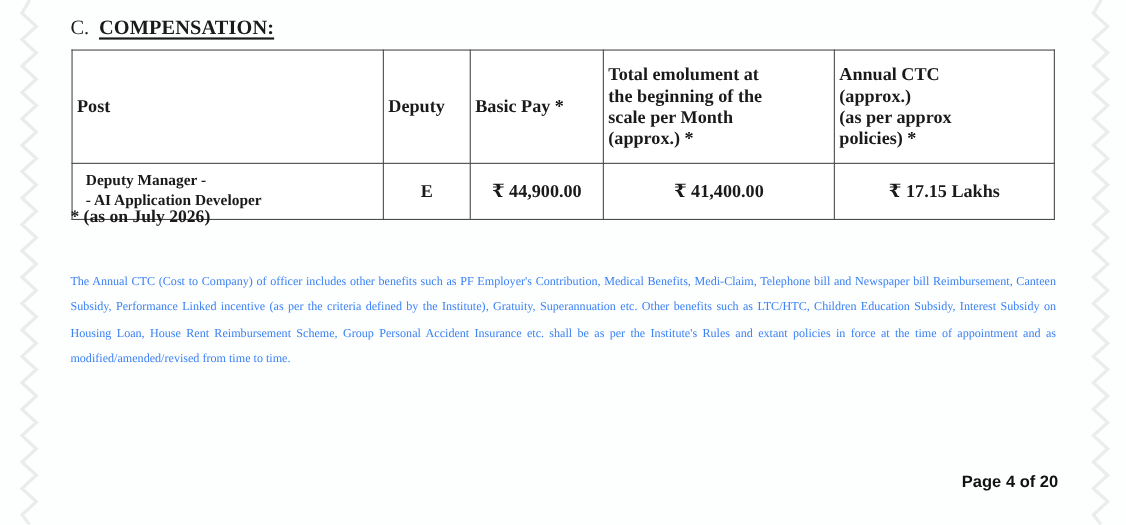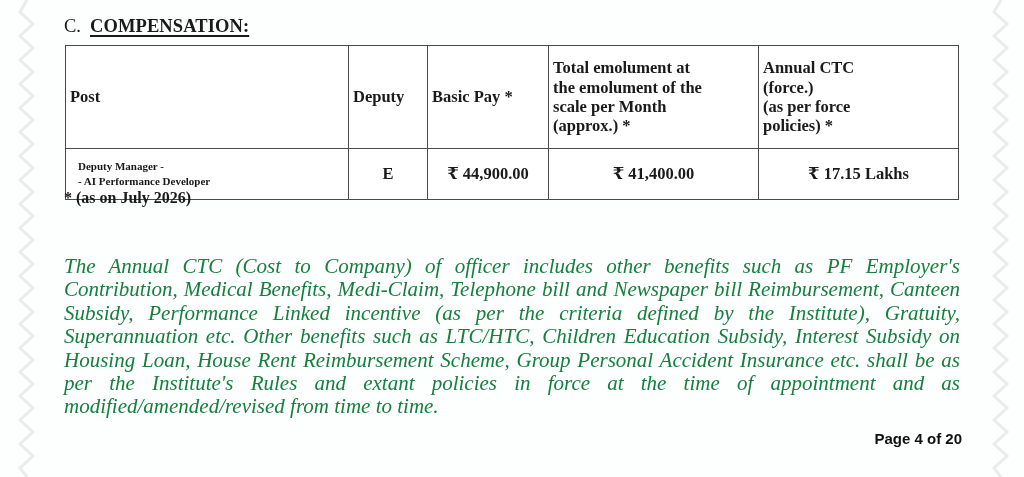--- a/index.html
+++ b/index.html
@@ -84,21 +84,21 @@
   .comp-table tbody td {
     height: 46px;
     text-align: center;
     padding: 2px 4px;
     font-size: 16.5px;
   }
   .comp-table tbody td.post-cell {
     text-align: left;
     padding-left: 12px;
     line-height: 1.32;
-    font-size: 11px;
+    font-size: 14px;
   }
   .col-post    { width: 283px; }
   .col-grade   { width:  79px; }
   .col-basic   { width: 121px; }
   .col-total   { width: 210px; }
   .col-ctc     { width: 200px; }
 
   .hdr-line { display: block; }
 
   
@@ -110,26 +110,25 @@
     font-weight: bold;
   }
 
   
   .body-para {
     position: absolute;
     left: 64px;
     top: 234px;
     width: 896px;
     font-family: "Liberation Serif", "DejaVu Serif", serif;
-    font-style: italic;
-    font-size: 21px;
+    font-size: 11px;
     line-height: 23.4px;
     text-align: justify;
     text-justify: inter-word;
-    color: #15803d;
+    color: #3b82f6;
   }
 
   
   .footer {
     position: absolute;
     right: 62px;
     top: 430px;
     font-family: "Liberation Sans", "DejaVu Sans", sans-serif;
     font-size: 15px;
     color: #111;
@@ -170,37 +169,37 @@
       <col class="col-total">
       <col class="col-ctc">
     </colgroup>
     <thead>
       <tr>
         <th>Post</th>
         <th>Deputy</th>
         <th>Basic Pay *</th>
         <th>
           <span class="hdr-line">Total emolument at</span>
-          <span class="hdr-line">the emolument of the</span>
+          <span class="hdr-line">the beginning of the</span>
           <span class="hdr-line">scale per Month</span>
           <span class="hdr-line">(approx.) *</span>
         </th>
         <th>
           <span class="hdr-line">Annual CTC</span>
-          <span class="hdr-line">(force.)</span>
-          <span class="hdr-line">(as per force</span>
+          <span class="hdr-line">(approx.)</span>
+          <span class="hdr-line">(as per approx</span>
           <span class="hdr-line">policies) *</span>
         </th>
       </tr>
     </thead>
     <tbody>
       <tr>
         <td class="post-cell">
           <span class="hdr-line">Deputy Manager -</span>
-          <span class="hdr-line">- AI Performance Developer</span>
+          <span class="hdr-line">- AI Application Developer</span>
         </td>
         <td>E</td>
         <td>₹ 44,900.00</td>
         <td>₹  41,400.00</td>
         <td>₹ 17.15 Lakhs</td>
       </tr>
     </tbody>
   </table>
 
   <div class="footnote">* (as on July 2026)</div>

